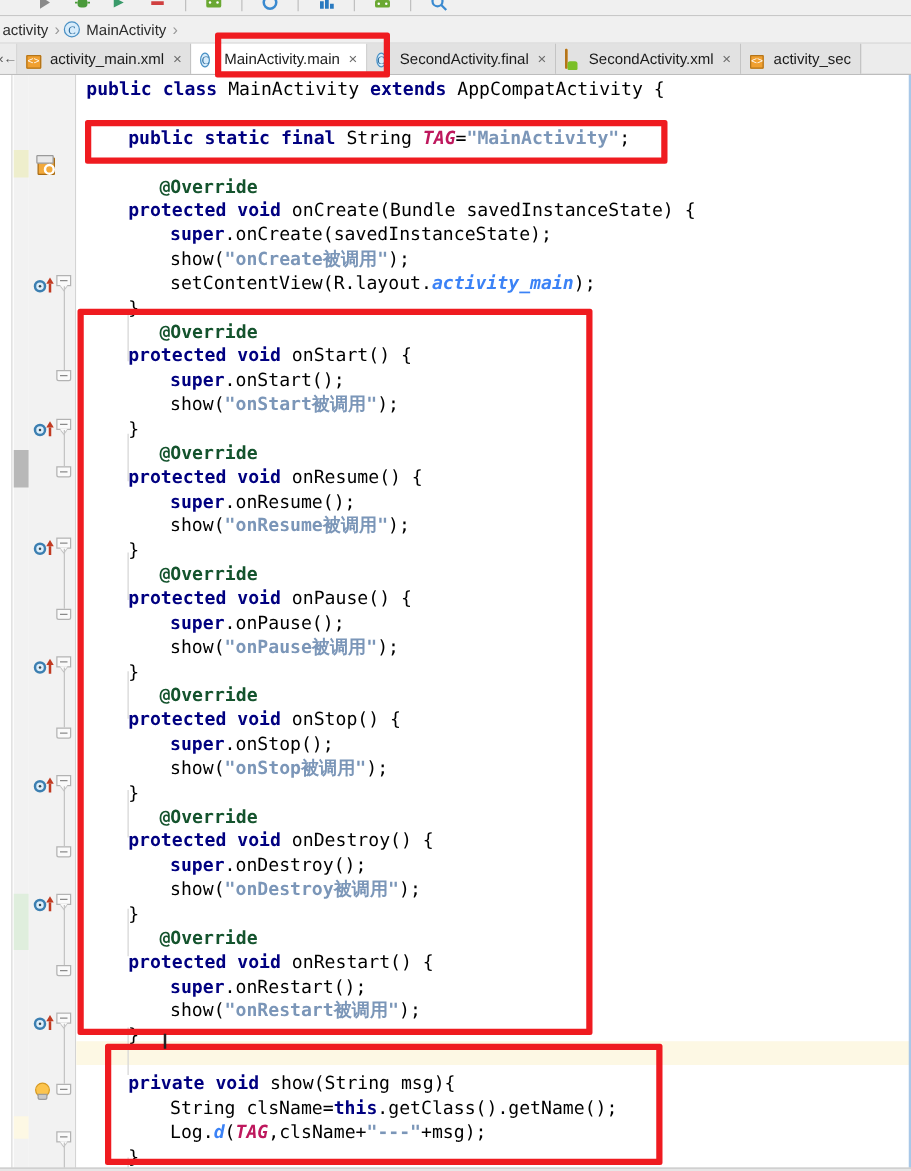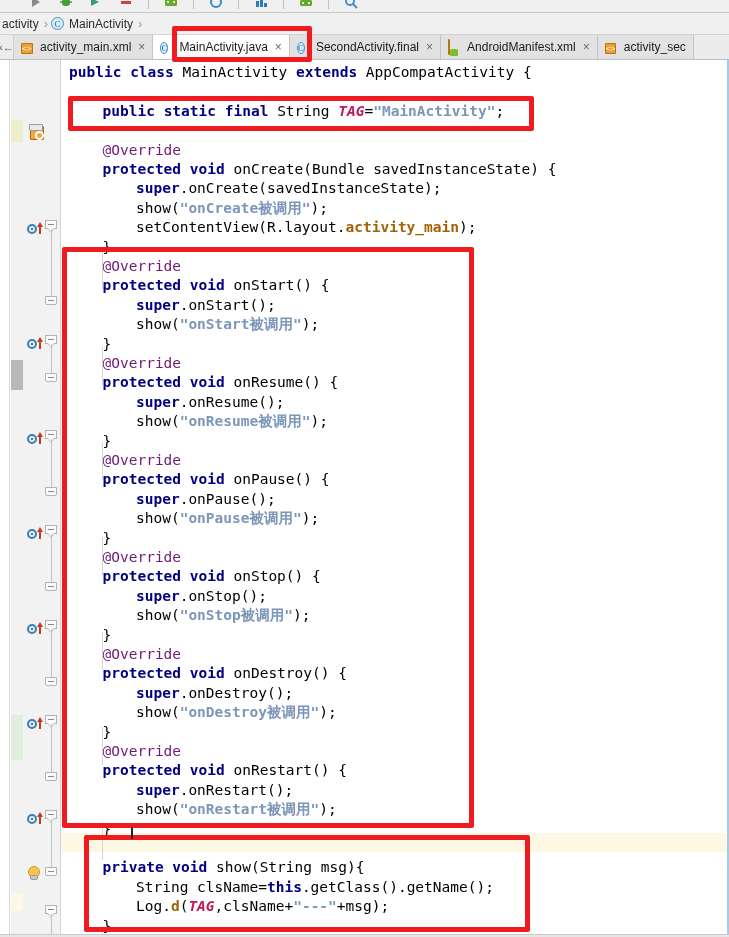--- a/index.html
+++ b/index.html
@@ -330,25 +330,25 @@
     background: #fdf8e4;
   }
   
   .iguide {
     position: absolute;
     width: 1px;
     background: #d6d6d6;
   }
 
   .kw   { color: #000080; font-weight: bold; }
-  .ann  { color: #701a75; font-weight: normal; }
+  .ann  { color: #14532d; font-weight: bold; margin-left: 25px; }
   .str  { color: #7b96b8; font-weight: bold; }
   .sfld { color: #be185d; font-style: italic; font-weight: bold; }
   .plain{ color: #000000; }
-  .ital { color: #a16207; font-weight: bold; }
+  .ital { color: #3b82f6; font-style: italic; font-weight: bold; }
 
   
   .redbox {
     position: absolute;
     border: 5px solid #ef1b20;
     border-radius: 2px;
     pointer-events: none;
   }
   .redline {
     position: absolute;
@@ -458,37 +458,37 @@
         <span class="ico-xml">&lt;&gt;</span>
       </span>
       <span>activity_main.xml</span>
       <span class="tabclose">×</span>
     </div>
 
     <div class="tab active">
       <span class="tab-ico">
         <span class="ico-java">C</span>
       </span>
-      <span>MainActivity.java</span>
+      <span>MainActivity.main</span>
       <span class="tabclose">×</span>
     </div>
 
     <div class="tab">
       <span class="tab-ico">
         <span class="ico-java">C</span>
       </span>
       <span>SecondActivity.final</span>
       <span class="tabclose">×</span>
     </div>
 
     <div class="tab">
       <span class="tab-ico">
         <span class="ico-manifest"></span>
       </span>
-      <span>AndroidManifest.xml</span>
+      <span>SecondActivity.xml</span>
       <span class="tabclose">×</span>
     </div>
 
     <div class="tab">
       <span class="tab-ico">
         <span class="ico-xml">&lt;&gt;</span>
       </span>
       <span>activity_sec</span>
     </div>
   </div>

